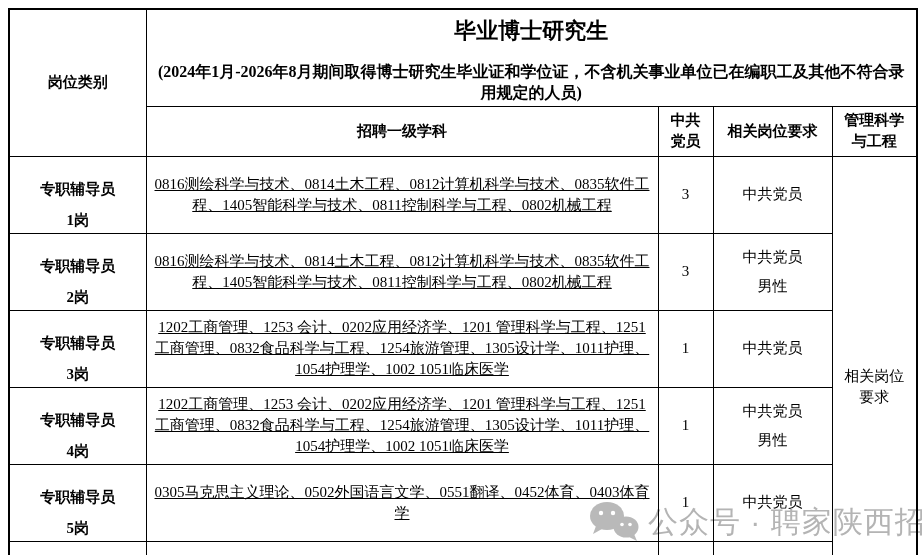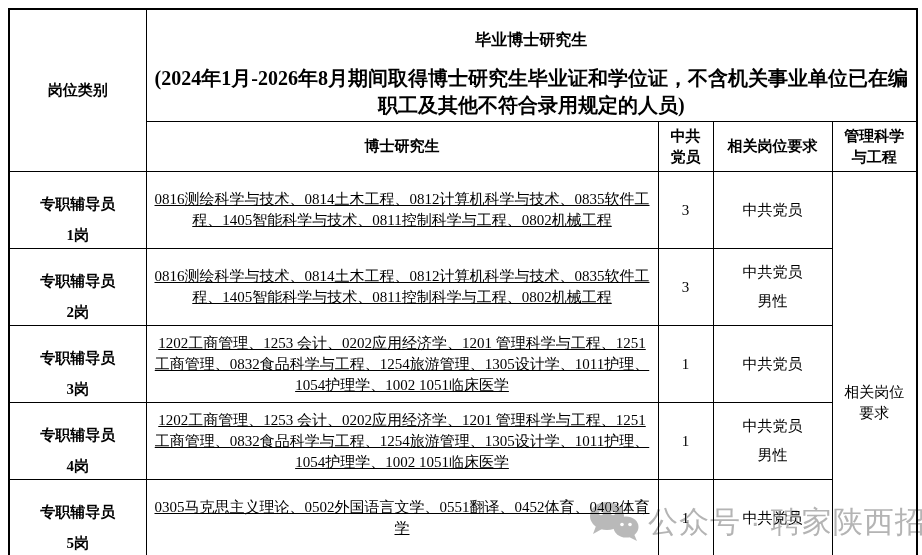--- a/index.html
+++ b/index.html
@@ -30,22 +30,22 @@
   tr.h-top{height:87px;}
   tr.h-cols{height:50px;}
   tr.h-r1{height:63px;}
   tr.h-r2{height:64px;}
   tr.h-r3{height:73px;}
   tr.h-r4{height:73px;}
   tr.h-r5{height:64px;}
   tr.h-r6{height:66px;}
   
   td.topcell{vertical-align:top;padding:5px 8px 4px;}
-  .topcell .title{font-weight:bold;font-size:16px;margin-top:17px;}
-  .topcell .note{font-weight:bold;font-size:20px;line-height:1.35;margin-top:14px;text-align:center;}
+  .topcell .title{font-weight:bold;font-size:22px;margin-top:4px;}
+  .topcell .note{font-weight:bold;font-size:16px;line-height:1.35;margin-top:14px;text-align:center;}
   
   td.poscell{font-weight:bold;}
   .poscell .l1{margin-bottom:10px;margin-top:20px;}
   
   td.disccell{line-height:1.45;padding:4px 10px;text-decoration:underline;}
   
   .reqcell .r2{margin-top:8px;}
   .reqcell .r2:empty{display:none;}
   
   .watermark{
@@ -72,21 +72,21 @@
   </colgroup>
   <tbody>
       <tr class="h-top">
     <td rowspan="2" class="b">岗位类别</td>
     <td colspan="4" class="topcell">
       <div class="title">毕业博士研究生</div>
       <div class="note">(2024年1月-2026年8月期间取得博士研究生毕业证和学位证，不含机关事业单位已在编职工及其他不符合录用规定的人员)</div>
     </td>
   </tr>
   <tr class="h-cols">
-    <td class="b">博士研究生</td>
+    <td class="b">招聘一级学科</td>
     <td class="b">中共党员</td>
     <td class="b">相关岗位要求</td>
     <td class="b">管理科学与工程</td>
   </tr>
 
   <tr class="h-r1">
     <td class="poscell">
       <div class="l1">专职辅导员</div>
       <div class="l2">1岗</div>
     </td>

